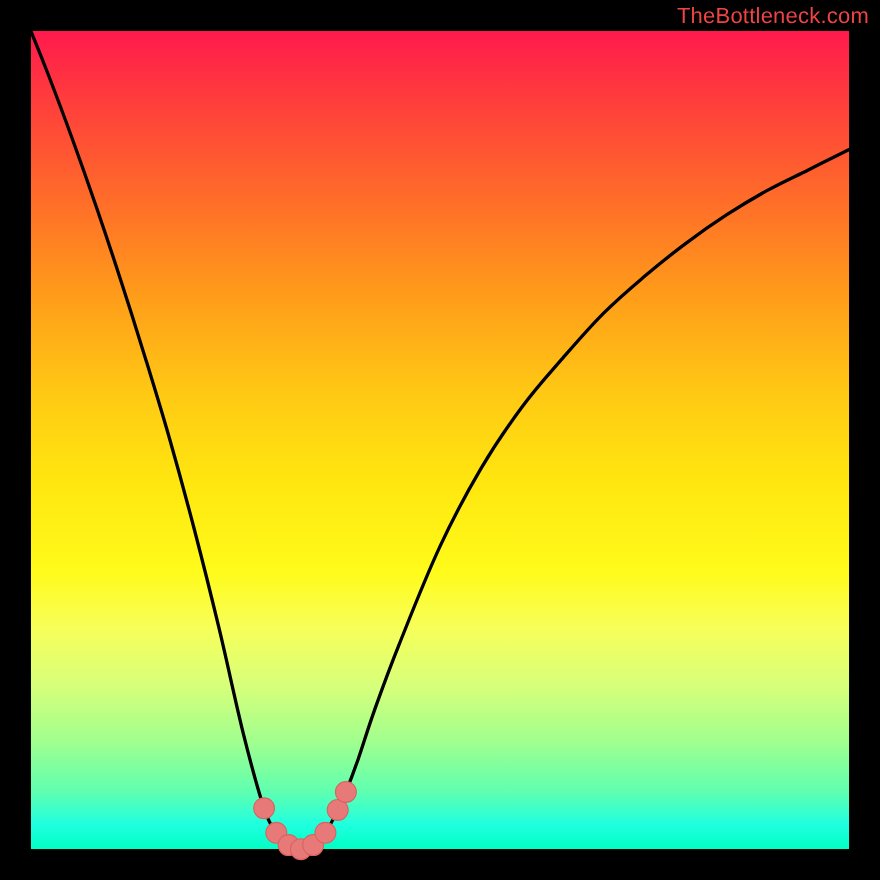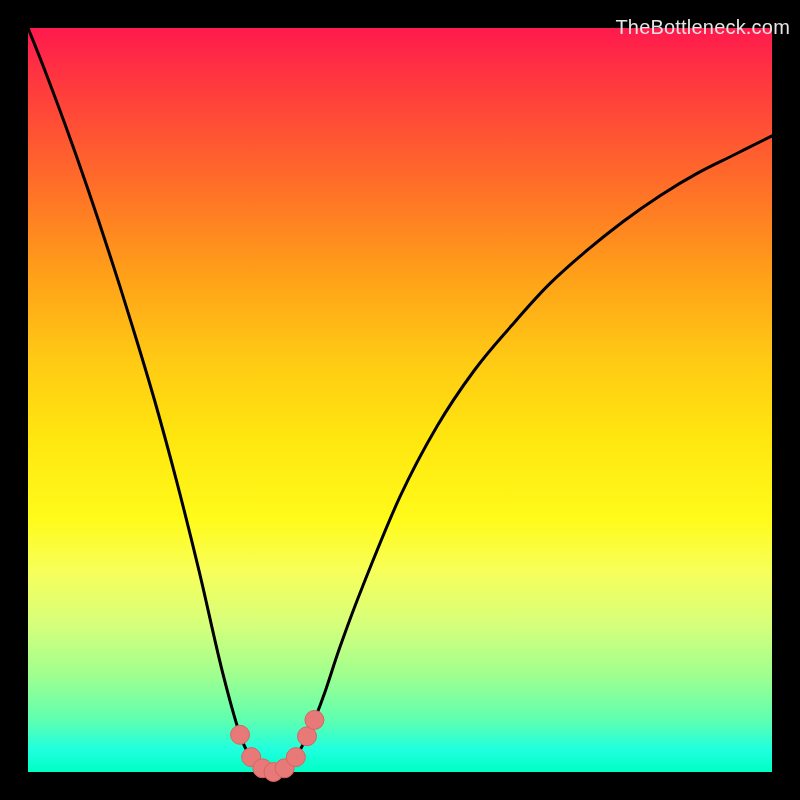--- a/index.html
+++ b/index.html
@@ -35,22 +35,22 @@
       #d7ff7a 80%,
       #9fff8f 87%,
       #5fffb0 93%,
       #1fffdf 97%,
       #00ffc3 100%
     );
     z-index: 0;
   }
   .watermark {
     position: absolute;
-    top: 16px; right: 10px;
-    color: #e5e5e5;
+    top: 4px; right: 10px;
+    color: #ef4444;
     font-size: 20px;
     font-weight: 500;
     z-index: 3;
     letter-spacing: 0.2px;
   }
   svg.overlay {
     position: absolute;
     left: 0; top: 0;
     width: 800px; height: 800px;
     z-index: 2;

